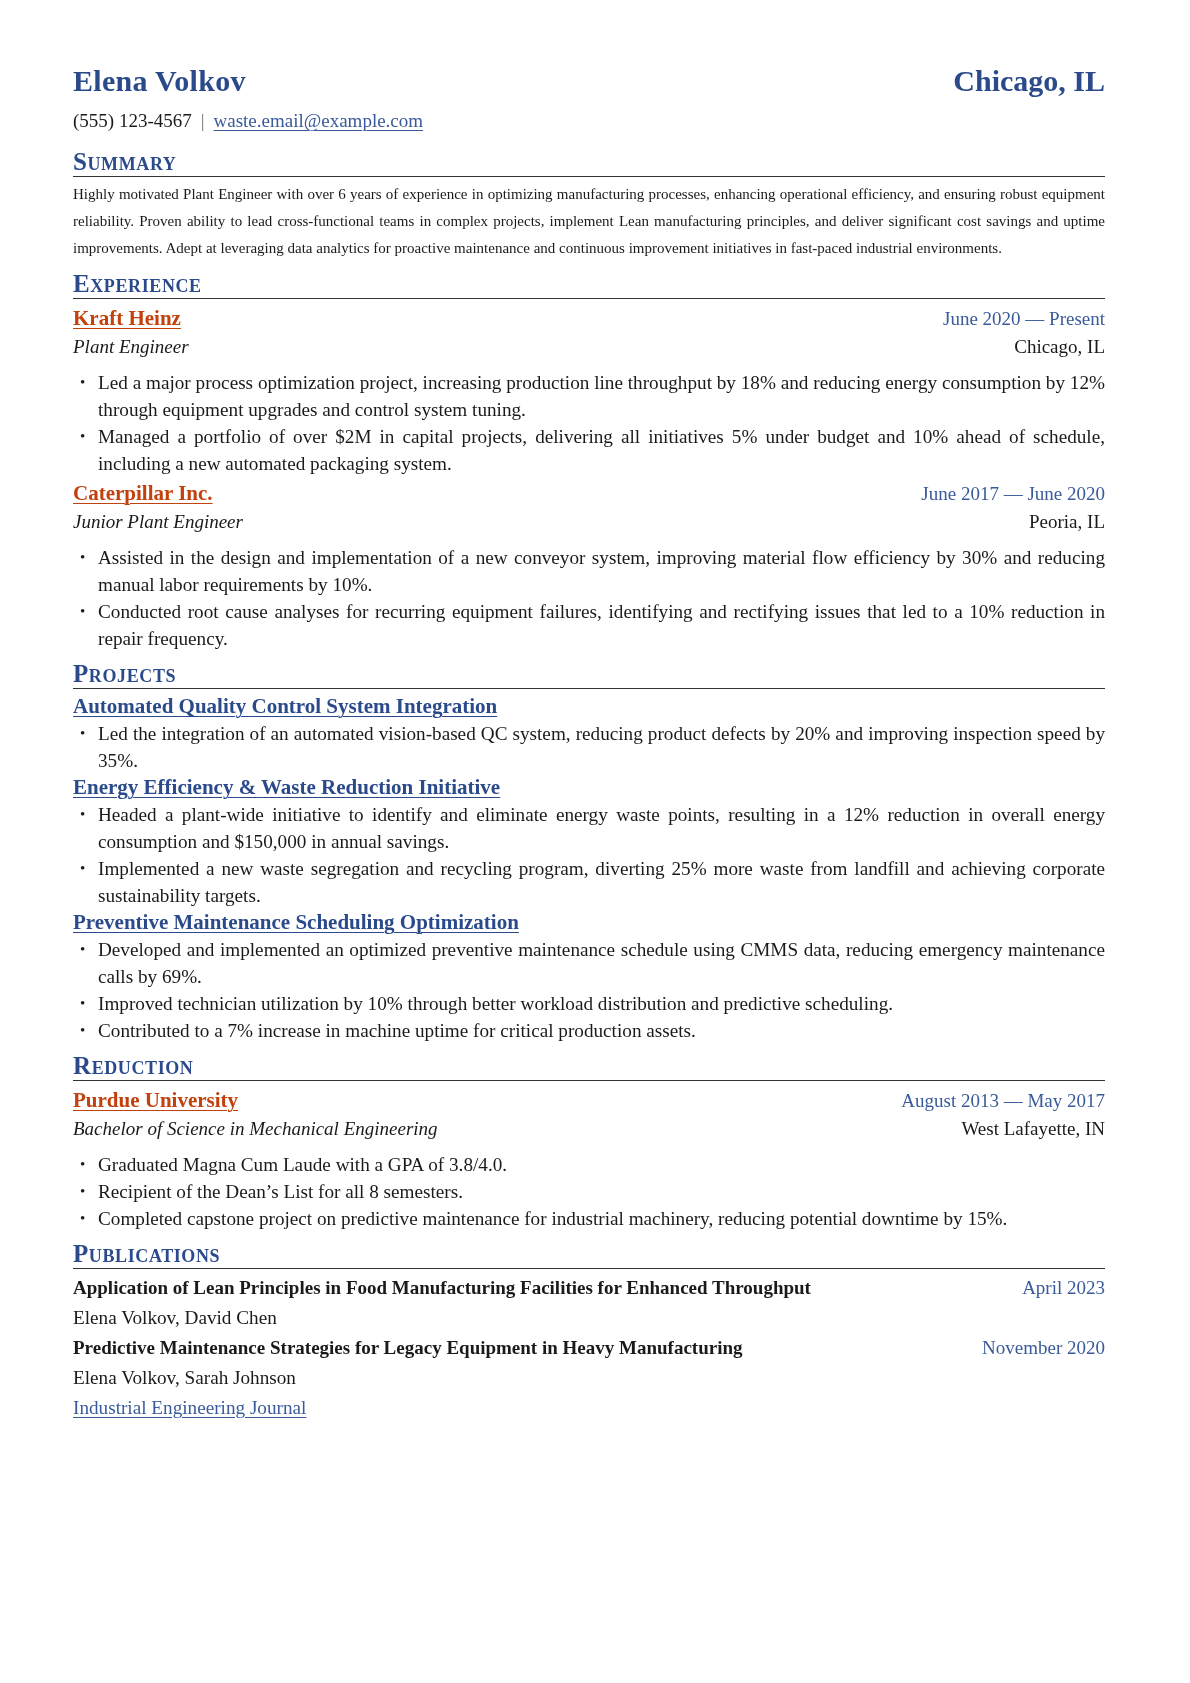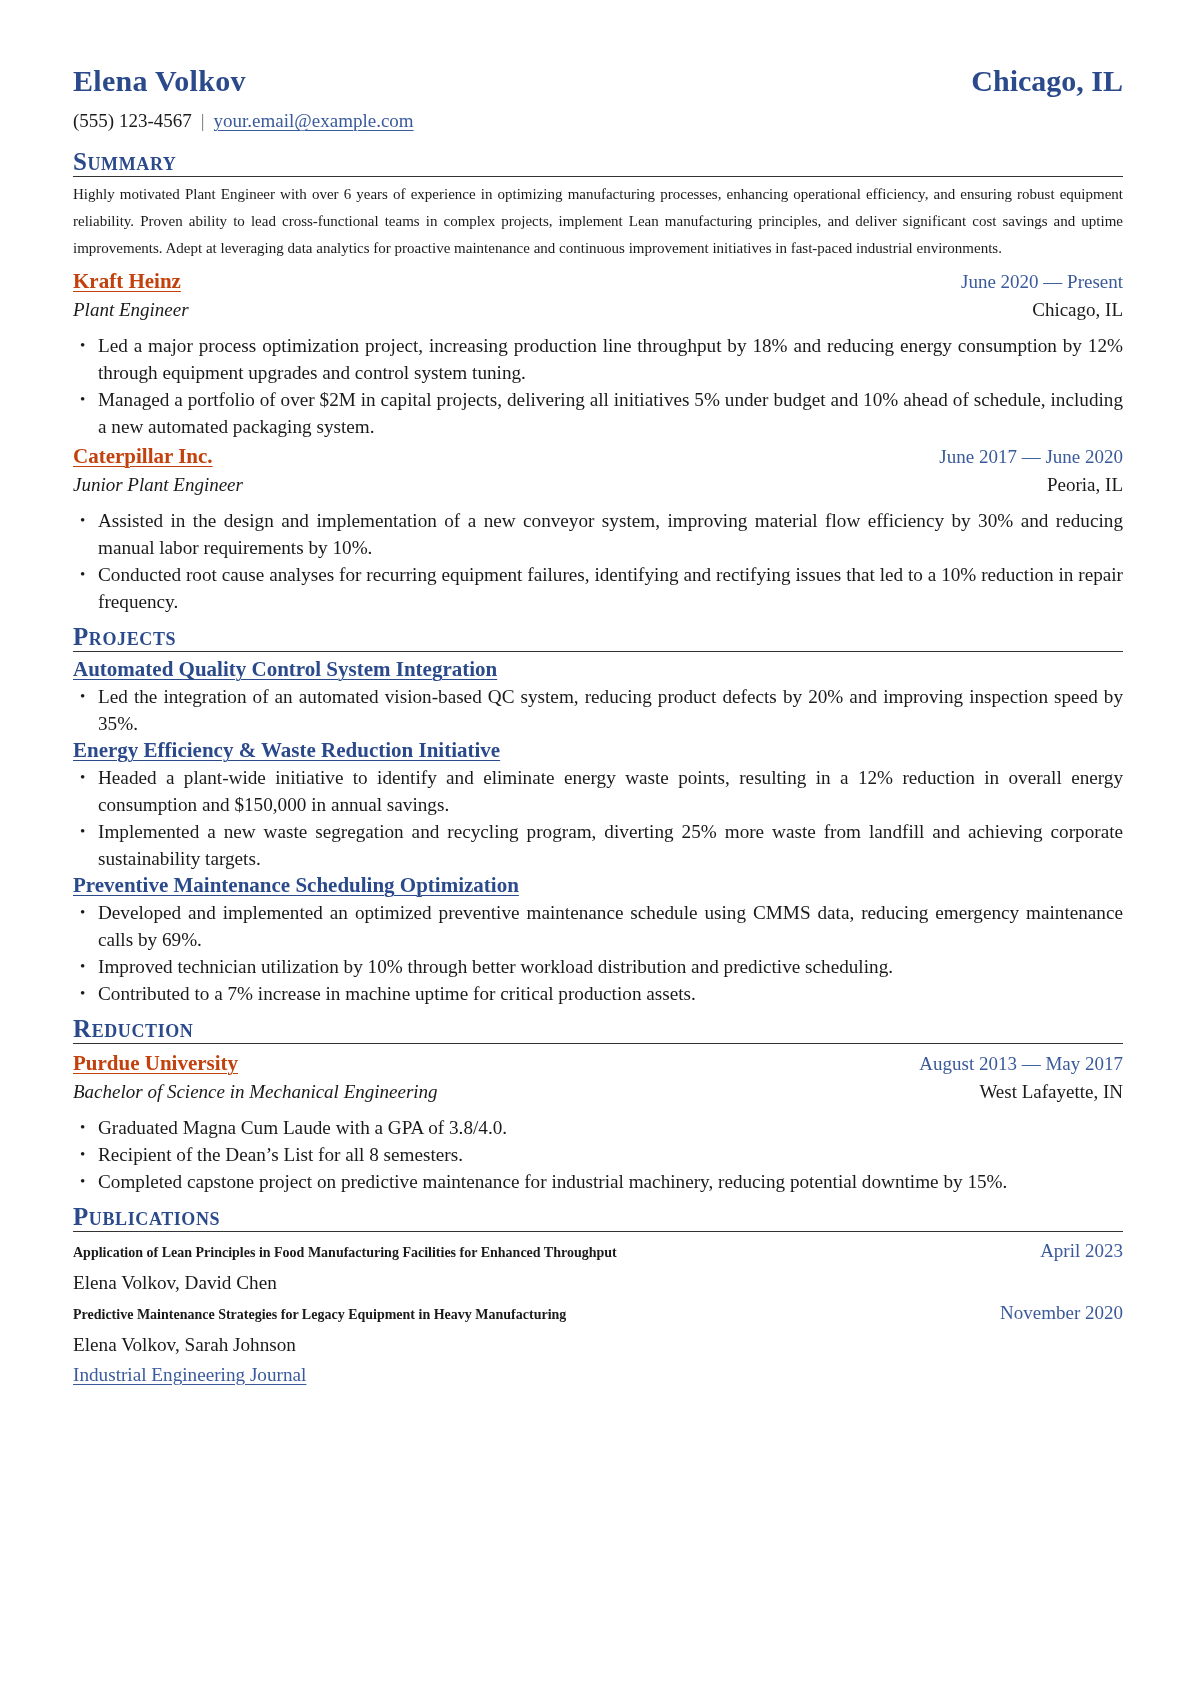--- a/index.html
+++ b/index.html
@@ -1,21 +1,21 @@
 <!DOCTYPE html>
 <html><head>
 <meta charset="utf-8">
 <style>
   html, body { margin: 0; padding: 0; background: #ffffff; }
   body {
     width: 1190px; height: 1683px; overflow: hidden;
     font-family: "DejaVu Serif", "Liberation Serif", serif;
     color: #1a1a1a;
   }
-  .page { position: relative; padding: 64px 67px 0 73px; }
+  .page { position: relative; padding: 64px 85px 0 73px; }
   a, .link { color: #2b4a8b; text-decoration: underline; text-underline-offset: 3px; text-decoration-thickness: 1px; }
 
   .header-row { display: flex; justify-content: space-between; align-items: baseline; height: 40px; }
   .name { font-family: "Liberation Serif", serif; font-weight: bold; font-size: 30px; color: #2b4a8b; letter-spacing: 0.3px; }
   .header-city { font-family: "Liberation Serif", serif; font-weight: bold; font-size: 30px; color: #2b4a8b; }
   .contact { font-family: "Liberation Serif", serif; font-size: 19px; margin-top: 6px; height: 28px; }
   .contact .sep { color: #777; margin: 0 9px; }
   .contact a { color: #3a5a9b; }
 
   .section-title {
@@ -37,41 +37,42 @@
   ul.bullets li {
     position: relative; padding-left: 25px;
     font-family: "Liberation Serif", serif; font-size: 19.2px; line-height: 27px; text-align: justify;
   }
   ul.bullets li::before { content: "\2022"; position: absolute; left: 7px; top: 0; font-size: 15px; }
 
   .proj-title { font-family: "Liberation Serif", serif; font-weight: bold; font-size: 21px; color: #2b4a8b; text-decoration: underline; text-underline-offset: 3px; text-decoration-thickness: 1.3px; line-height: 27px; display: inline-block; }
   .proj-block { margin-top: 0px; }
 
   .pub-head { display: flex; justify-content: space-between; align-items: baseline; line-height: 30px; }
-  .pub-title { font-family: "Liberation Serif", serif; font-weight: bold; font-size: 14px; }
+  .pub-title { font-family: "Liberation Serif", serif; font-weight: bold; font-size: 19px; }
   .pub-date { font-family: "Liberation Serif", serif; font-size: 19px; color: #3a5a9b; }
   .pub-authors { font-family: "Liberation Serif", serif; font-size: 19.2px; line-height: 30px; }
   .pub-journal { font-family: "Liberation Serif", serif; font-size: 19.2px; line-height: 30px; color: #3a5a9b; text-decoration: underline; text-underline-offset: 3px; display: inline-block; }
 </style>
 </head>
 <body>
 
 <div class="page">
 
   <div class="header-row">
     <div class="name">Elena Volkov</div>
     <div class="header-city">Chicago, IL</div>
   </div>
   <div class="contact">
-    <span>(555) 123-4567</span><span class="sep">|</span><a>your.email@example.com</a>
+    <span>(555) 123-4567</span><span class="sep">|</span><a>waste.email@example.com</a>
   </div>
 
   <div class="section-title">Summary</div>
   <p class="para">Highly motivated Plant Engineer with over 6 years of experience in optimizing manufacturing processes, enhancing operational efficiency, and ensuring robust equipment reliability. Proven ability to lead cross-functional teams in complex projects, implement Lean manufacturing principles, and deliver significant cost savings and uptime improvements. Adept at leveraging data analytics for proactive maintenance and continuous improvement initiatives in fast-paced industrial environments.</p>
 
+  <div class="section-title" style="margin-top:8px;">Experience</div>
 
   <div>
     <div class="entry-head">
       <span class="entry-org">Kraft Heinz</span>
       <span class="entry-date">June 2020 — Present</span>
     </div>
     <div class="entry-sub">
       <span class="entry-role">Plant Engineer</span>
       <span class="entry-loc">Chicago, IL</span>
     </div>

